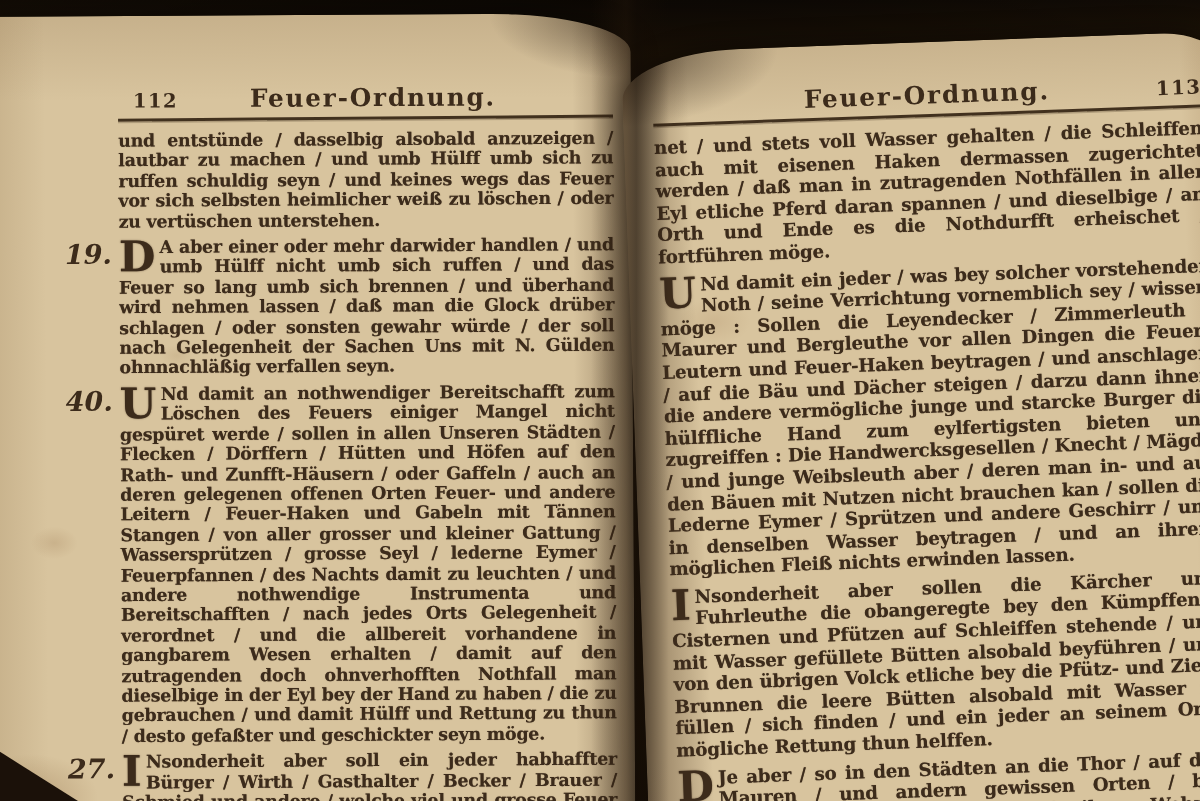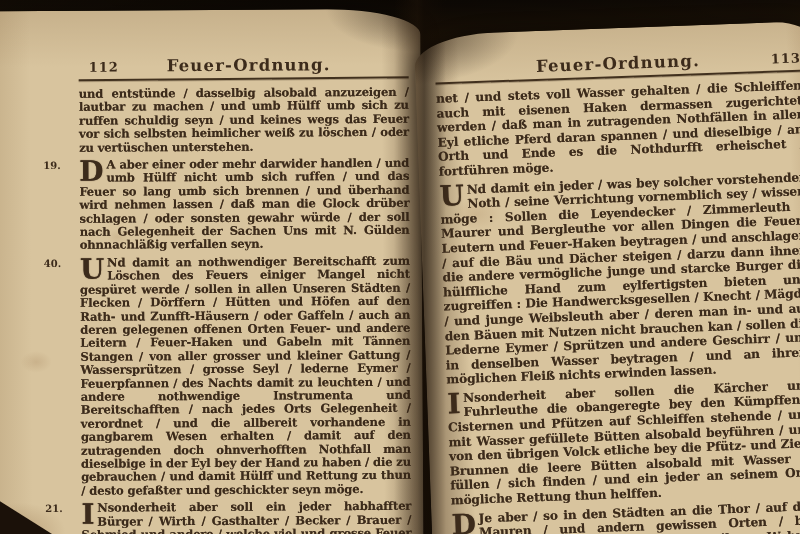--- a/index.html
+++ b/index.html
@@ -79,21 +79,21 @@
   .page.right .rule{transform:rotate(0.1deg);}
 
   .para{
     margin:0;text-align:justify;font-weight:bold;color:var(--ink);
     text-shadow:0 0 0.5px rgba(60,43,27,.65);
   }
   .page.left .para{font-size:11.6px;line-height:13.4px;letter-spacing:-0.15px;}
   .page.right .para{font-size:12.1px;line-height:14.6px;letter-spacing:-0.1px;}
   .section{position:relative;margin-top:4px;}
   .sec-num{
-    position:absolute;left:-36px;top:1px;font-weight:bold;font-size:10px;
+    position:absolute;left:-36px;top:1px;font-weight:bold;font-size:18px;font-style:italic;
   }
   .dropcap{
     float:left;font-weight:bold;font-size:28px;line-height:23px;
     padding:1px 3px 0 0;text-shadow:0 0 1px rgba(60,43,27,.8);
   }
 </style>
 </head>
 <body>
 
 <div class="photo">
@@ -113,21 +113,21 @@
         <span class="sec-num">19.</span>
         <p class="para"><span class="dropcap">D</span><span>A aber einer oder mehr darwider handlen / und umb Hülff nicht umb sich ruffen / und das Feuer so lang umb sich brennen / und überhand wird nehmen lassen / daß man die Glock drüber schlagen / oder sonsten gewahr würde / der soll nach Gelegenheit der Sachen Uns mit N. Gülden ohnnachläßig verfallen seyn.</span></p>
       </div>
 
       <div class="section">
         <span class="sec-num">40.</span>
         <p class="para"><span class="dropcap">U</span><span>Nd damit an nothwendiger Bereitschafft zum Löschen des Feuers einiger Mangel nicht gespüret werde / sollen in allen Unseren Städten / Flecken / Dörffern / Hütten und Höfen auf den Rath- und Zunfft-Häusern / oder Gaffeln / auch an deren gelegenen offenen Orten Feuer- und andere Leitern / Feuer-Haken und Gabeln mit Tännen Stangen / von aller grosser und kleiner Gattung / Wassersprützen / grosse Seyl / lederne Eymer / Feuerpfannen / des Nachts damit zu leuchten / und andere nothwendige Instrumenta und Bereitschafften / nach jedes Orts Gelegenheit / verordnet / und die allbereit vorhandene in gangbarem Wesen erhalten / damit auf den zutragenden doch ohnverhofften Nothfall man dieselbige in der Eyl bey der Hand zu haben / die zu gebrauchen / und damit Hülff und Rettung zu thun / desto gefaßter und geschickter seyn möge.</span></p>
       </div>
 
       <div class="section">
-        <span class="sec-num">21.</span>
+        <span class="sec-num">27.</span>
         <p class="para"><span class="dropcap">I</span><span>Nsonderheit aber soll ein jeder habhaffter Bürger / Wirth / Gasthalter / Becker / Brauer / Schmied und andere / welche viel und grosse Feuer brauchen / und bey denen die gröste Gefahr zu besorgen / sich mit etlichen eigenen leddernen Eymern / Wasserbütten / wie jeder gemeiner Bürger aber zum wenigsten</span></p>
       </div>
     </div>
   </div>
 
   <div class="page right">
     <div class="content">
       <div class="header-row">
         <span class="pagenum"></span>
         <span class="running-title">Feuer-Ordnung.</span>

